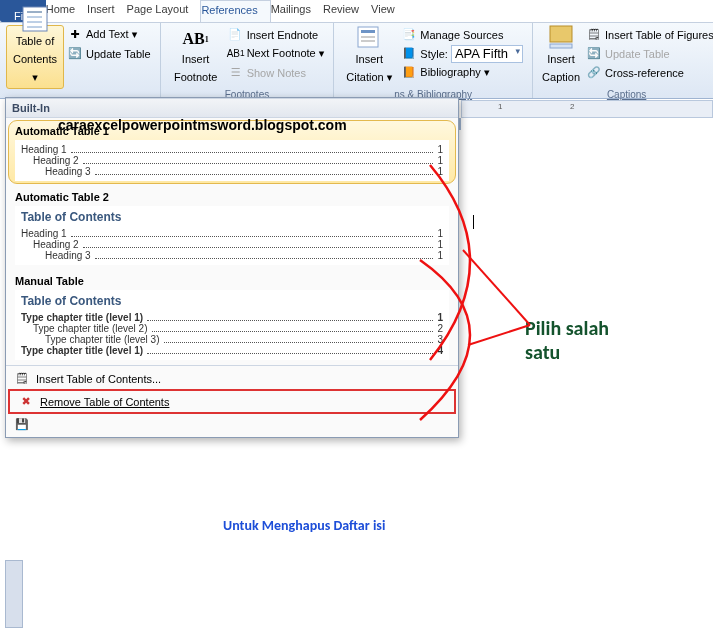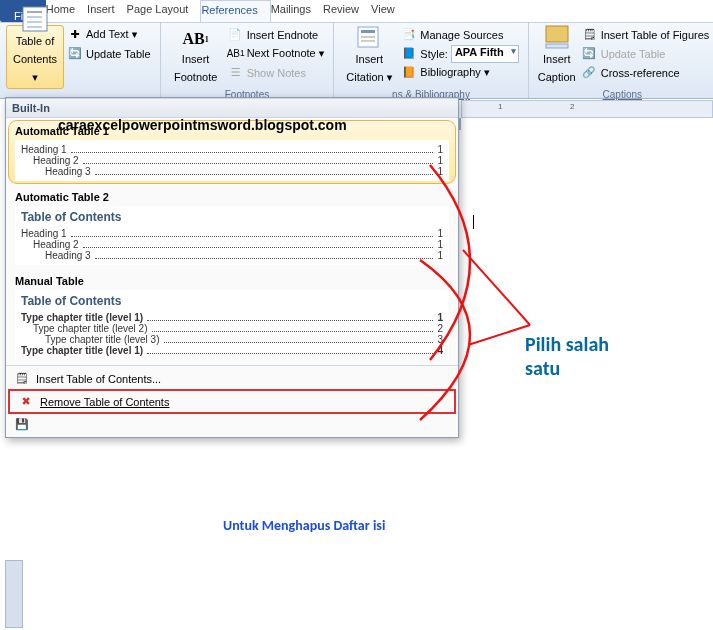--- a/index.html
+++ b/index.html
@@ -77,22 +77,22 @@
   }
   .bigbtn .lbl { text-align:center; line-height:18px;}
   .smallrow {
     display:flex; align-items:center; height:19px; padding:0 3px;
     white-space:nowrap;
   }
   .smallrow .ic { width:16px; display:inline-flex; justify-content:center; margin-right:3px;}
   .dim { color:#a6a6a6; }
   .sel {
     border:1px solid #a9c1e0; background:#fff; height:16px;
-    font-size:11px; padding:0 14px 0 3px; position:relative;
-    display:inline-block; min-width:48px;font-weight:bold;
+    font-size:13px; padding:0 14px 0 3px; position:relative;
+    display:inline-block; min-width:48px;
   }
   .sel::after{content:"▾"; position:absolute; right:2px; top:0; font-size:9px; color:#4a6a99;}
   
   .gallery {
     position:absolute;
     left:5px; top:97px;
     width:452px;
     background:#fafafa;
     border:1px solid #8a9bb3;
     box-shadow:2px 3px 8px rgba(0,0,0,.3);
@@ -167,23 +167,22 @@
     position:absolute; left:-2px; top:-2px;
     height:12px; width:2px; background:#9fb4d1;
   }
   .cursor{
     position:absolute; left:12px; top:95px;
     width:1px; height:14px; background:#000;
   }
   
   .anno-text1{
     position:absolute; left:525px; top:316px;
-    color:#0369a1; font:bold 20px Calibri,Arial;
+    color:#14532d; font:bold 20px Calibri,Arial;
     line-height:24px;
-    margin-top:16px;
   }
   .anno-text2{
     position:absolute; left:223px; top:517px;
     color:#1d4ed8; font:bold 14px Calibri,Arial;
   }
   .watermark{
     position:absolute; left:50px; top:117px;
     font:bold 14px Arial; color:#000;
     z-index:30;
     margin-left:8px;

